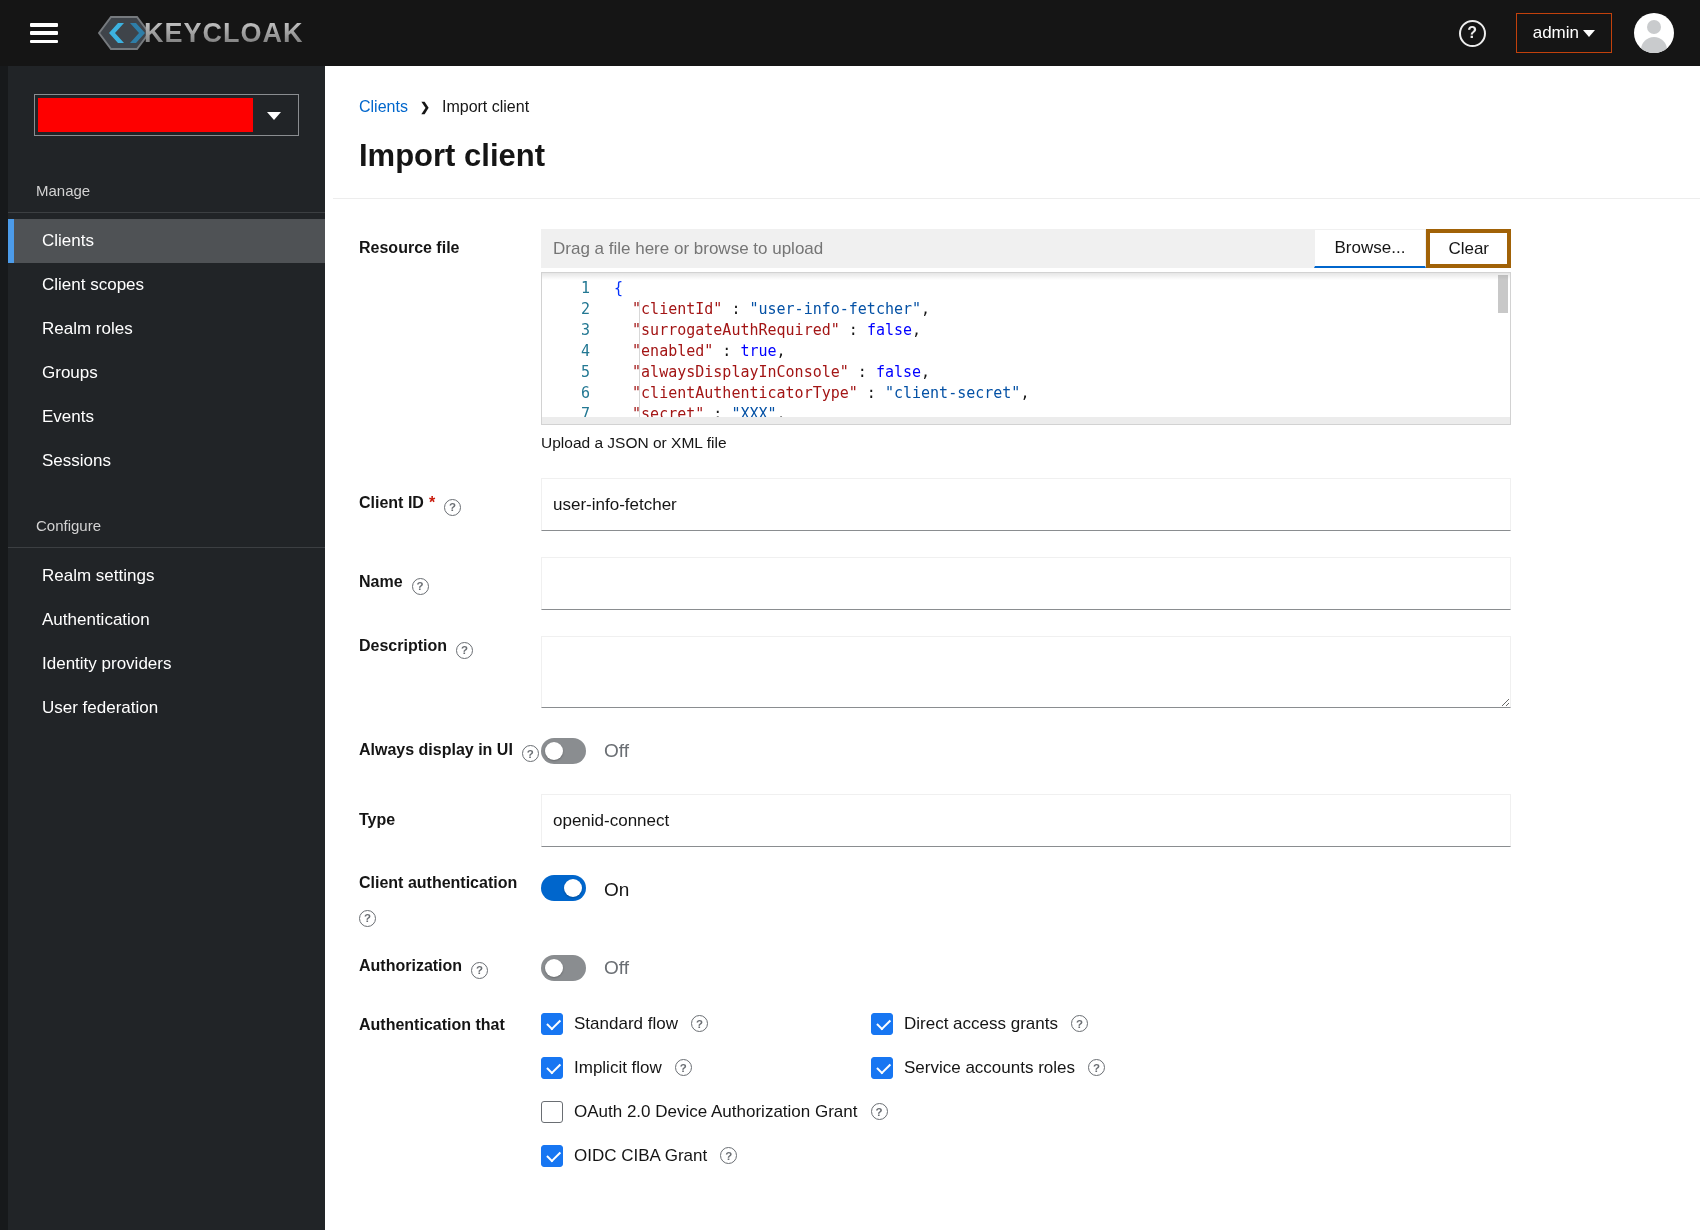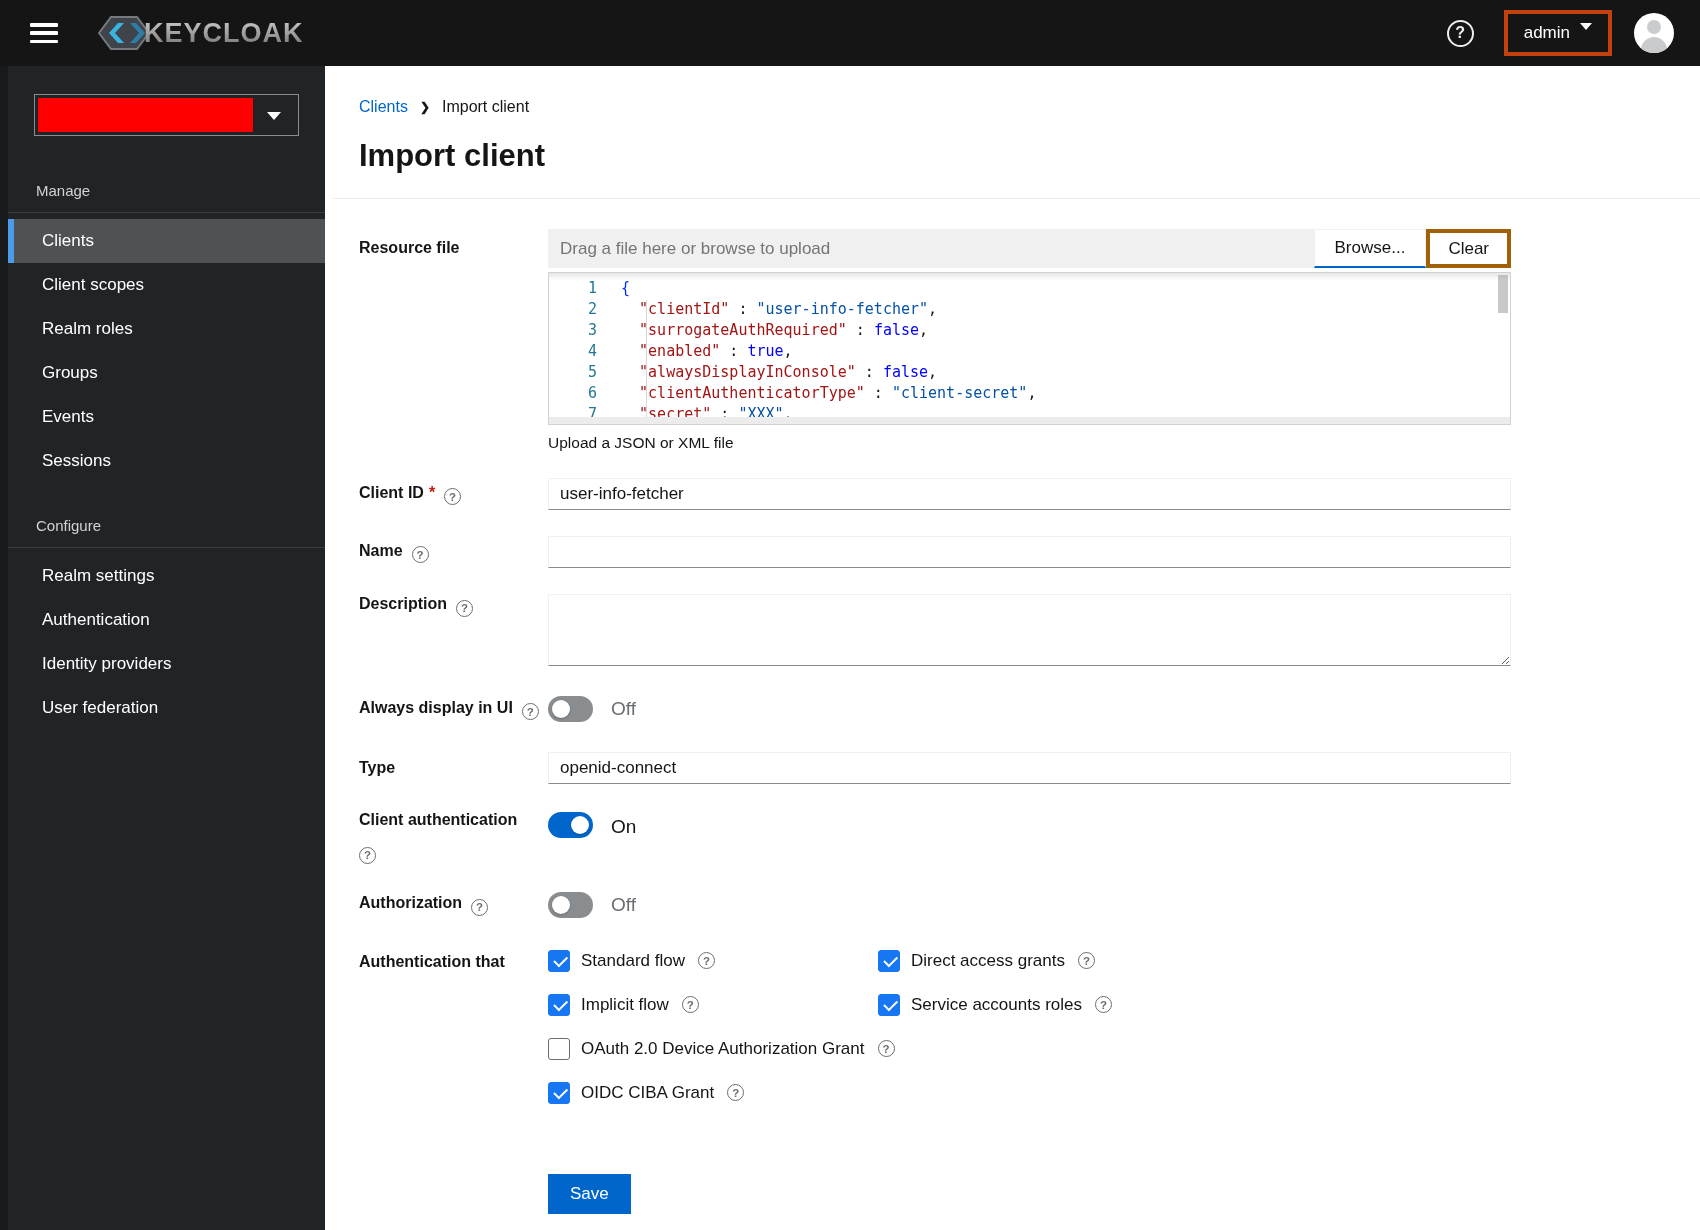--- a/index.html
+++ b/index.html
@@ -10,21 +10,21 @@
   
   .topbar { position:absolute; top:0; left:0; right:0; height:66px; background:#151515; display:flex; align-items:center; padding:0 26px 0 30px; }
   .hamburger { width:28px; height:20px; display:flex; flex-direction:column; justify-content:space-between; cursor:pointer; }
   .hamburger span { display:block; height:3.5px; background:#fff; border-radius:1px; }
   .brand { display:flex; align-items:center; margin-left:40px; }
   .brand-text { font-size:27px; font-weight:700; letter-spacing:1px; margin-left:-6px;
     background:linear-gradient(180deg,#cfcfcf 0%,#9a9a9a 55%,#6f6f6f 100%);
     -webkit-background-clip:text; background-clip:text; color:transparent; }
   .topbar-spacer { flex:1; }
   .help-top { width:27px; height:27px; border:2px solid #ededed; border-radius:50%; color:#ededed; display:flex; align-items:center; justify-content:center; font-size:16px; font-weight:700; margin-right:30px; cursor:pointer; }
-  .user-menu { display:flex; align-items:flex-start; gap:10px; border:4px solid #c2410c; padding:9px 16px; color:#fff; font-size:17px; cursor:pointer; }
+  .user-menu { display:flex; align-items:center; gap:4px; border:1px solid #c2410c; padding:9px 16px; color:#fff; font-size:17px; cursor:pointer; }
   .caret-down { width:0; height:0; border-left:6px solid transparent; border-right:6px solid transparent; border-top:7px solid #fff; }
   .avatar { width:40px; height:40px; border-radius:50%; background:#fff; margin-left:22px; position:relative; overflow:hidden; cursor:pointer; }
   .avatar::before { content:""; position:absolute; top:7px; left:13px; width:14px; height:14px; border-radius:50%; background:#c9cbcd; }
   .avatar::after { content:""; position:absolute; top:24px; left:7px; width:26px; height:26px; border-radius:50%; background:#c9cbcd; }
 
   
   .sidebar { position:absolute; top:66px; left:0; bottom:0; width:325px; background:#212427; border-left:8px solid #17191b; }
   .realm-select { margin:28px 26px 0 26px; height:42px; border:1px solid #8a8d90; position:relative; cursor:pointer; background:#212427; }
   .realm-redacted { position:absolute; top:3px; left:3px; bottom:3px; width:215px; background:#fe0000; }
   .realm-caret { position:absolute; right:17px; top:17px; width:0; height:0; border-left:7px solid transparent; border-right:7px solid transparent; border-top:8px solid #fff; }
@@ -39,28 +39,28 @@
   .main { position:absolute; top:66px; left:333px; right:0; bottom:0; background:#fff; padding:32px 0 0 26px; }
   .breadcrumb { display:flex; align-items:center; gap:12px; font-size:16px; }
   .breadcrumb a { color:#0066cc; text-decoration:none; cursor:pointer; }
   .crumb-sep { color:#151515; font-size:12px; font-weight:700; }
   .page-title { margin-top:22px; font-size:31px; font-weight:600; color:#151515; }
   .page-sub { margin-top:12px; font-size:17px; color:#151515; }
   .header-divider { margin:24px 0 0 -26px; border-top:1px solid #ededed; }
 
   
   .form { margin-top:30px; width:1152px; }
-  .frow { display:flex; margin-bottom:26px;gap:7px; }
+  .frow { display:flex; margin-bottom:26px; }
   .flabel { width:182px; flex:none; font-size:16px; font-weight:700; color:#151515; line-height:1.3; }
   .fcontrol { flex:1; min-width:0; }
   .frow.vcenter { align-items:center; }
   .req { color:#c9190b; margin-left:5px; font-weight:700; }
   .helpq { display:inline-flex; width:17px; height:17px; border:1.5px solid #6a6e73; border-radius:50%; color:#6a6e73; font-size:11.5px; font-weight:700; align-items:center; justify-content:center; margin-left:9px; vertical-align:-3px; flex:none; cursor:pointer; }
 
-  .pf-input { width:100%; height:32px; border:1px solid #f0f0f0; border-bottom-color:#8a8d90; padding:0 11px; font-size:17px; font-family:"Liberation Sans",sans-serif; color:#151515; background:#fff; outline:none; }
+  .pf-input { width:100%; height:53px; border:1px solid #f0f0f0; border-bottom-color:#8a8d90; padding:0 11px; font-size:17px; font-family:"Liberation Sans",sans-serif; color:#151515; background:#fff; outline:none; }
   .pf-input::placeholder { color:#6a6e73; opacity:1; }
   textarea.pf-input { height:72px; padding-top:8px; resize:both; }
 
   
   .upload-row { display:flex; }
   .upload-input { flex:1; height:39px; background:#f0f0f0; border:1px solid #f0f0f0; color:#6a6e73; font-size:17px; padding:0 11px; font-family:"Liberation Sans",sans-serif; }
   .btn-browse { height:39px; padding:0 20px; background:#fff; border:1px solid #f0f0f0; border-bottom:2px solid #0066cc; font-size:17px; color:#151515; font-family:"Liberation Sans",sans-serif; cursor:pointer; }
   .btn-clear { height:39px; padding:0 18px; background:#fff; border:4px solid #a16207; font-size:17px; color:#151515; font-family:"Liberation Sans",sans-serif; cursor:pointer; }
 
   

